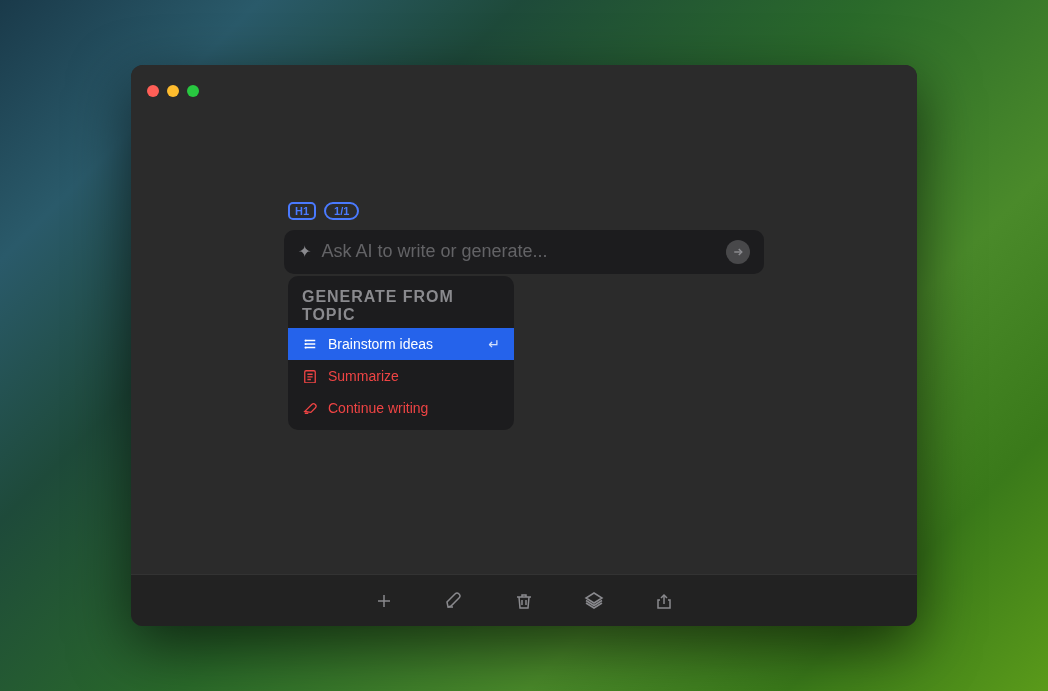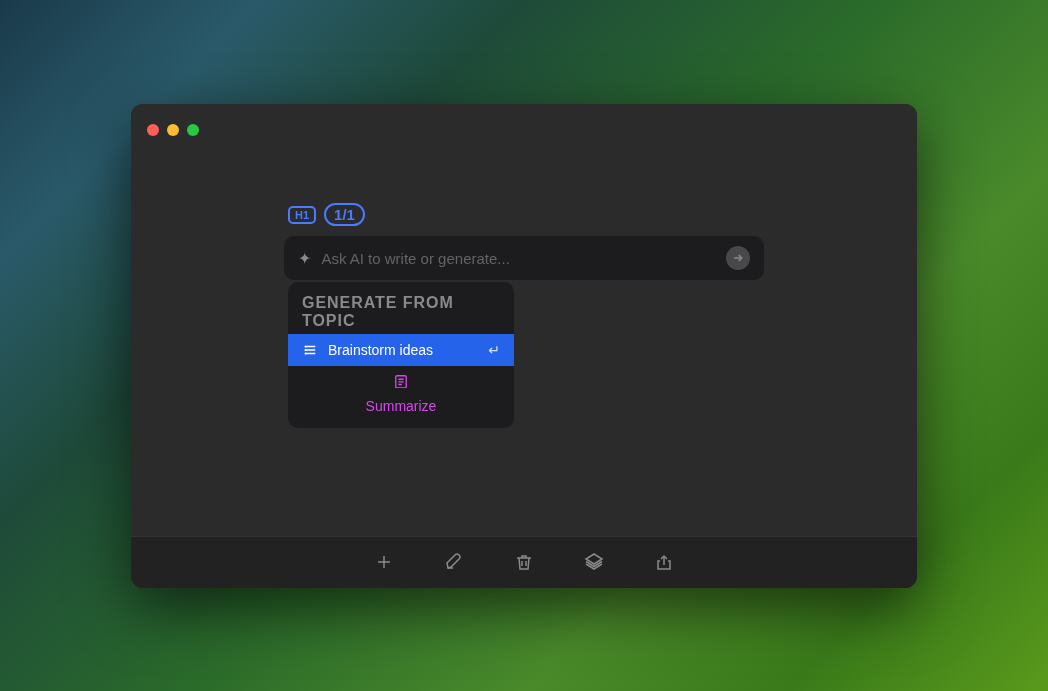--- a/index.html
+++ b/index.html
@@ -10,21 +10,21 @@
       overflow: hidden;
       background: linear-gradient(135deg, #1a3a4a 0%, #2a5a6a 15%, #1e4a3a 30%, #2a6a2a 50%, #4a8a2a 70%, #3a7a1a 85%, #5a9a1a 100%);
       display: flex;
       align-items: center;
       justify-content: center;
       font-family: -apple-system, BlinkMacSystemFont, 'SF Pro Text', sans-serif;
     }
 
     .app-window {
       width: 786px;
-      height: 484px;
+      height: 561px;
       background: #2b2b2b;
       border-radius: 12px;
       box-shadow: 0 20px 60px rgba(0,0,0,0.6);
       display: flex;
       flex-direction: column;
       overflow: hidden;
       position: relative;
     }
 
     .title-bar {
@@ -89,21 +89,21 @@
       color: #ffffff;
       font-size: 18px;
       font-weight: 500;
     }
 
     .page-badge {
       border: 2px solid #4a7aff;
       border-radius: 12px;
       padding: 1px 8px;
       color: #4a7aff;
-      font-size: 15px;
+      font-size: 11px;
       font-weight: 600;
     }
 
     .search-bar {
       width: 480px;
       background: #1c1c1e;
       border-radius: 10px;
       padding: 10px 14px;
       display: flex;
       align-items: center;
@@ -112,21 +112,21 @@
     }
 
     .search-icon {
       color: #8a8a8e;
       font-size: 16px;
       flex-shrink: 0;
     }
 
     .search-placeholder {
       color: #636366;
-      font-size: 15px;
+      font-size: 18px;
       flex: 1;
     }
 
     .search-arrow {
       width: 24px;
       height: 24px;
       background: #48484a;
       border-radius: 50%;
       display: flex;
       align-items: center;
@@ -163,22 +163,21 @@
       font-weight: 500;
     }
 
     .dropdown-item.active {
       background: #2563eb;
       color: #ffffff;
       justify-content: flex-end;
     }
 
     .dropdown-item:not(.active) {
-      color: #d946ef;
-      flex-direction: column;
+      color: #ef4444;
     }
 
     .dropdown-item-icon {
       font-size: 14px;
       width: 16px;
       display: flex;
       align-items: center;
       justify-content: center;
       flex-shrink: 0;
     }
@@ -278,20 +277,29 @@
               <rect x="2" y="2" width="12" height="14" rx="1.5"></rect>
               <line x1="5" y1="6" x2="11" y2="6"></line>
               <line x1="5" y1="9" x2="11" y2="9"></line>
               <line x1="5" y1="12" x2="9" y2="12"></line>
             </svg>
           </span>
           <span class="dropdown-item-label">Summarize</span>
         </div>
 
 
+        <div class="dropdown-item">
+          <span class="dropdown-item-icon">
+            <svg viewBox="0 0 16 16" width="14" height="14" fill="none" stroke="currentColor" stroke-width="1.5">
+              <path d="M2 12 L5 9 L10 4 Q12 2 14 4 Q16 6 14 8 L9 13 Z"></path>
+              <line x1="2" y1="14" x2="6" y2="14"></line>
+            </svg>
+          </span>
+          <span class="dropdown-item-label">Continue writing</span>
+        </div>
       </div>
 
     </div>
   </div>
 
   <div class="bottom-toolbar">
 
     <div class="toolbar-btn">
       <svg viewBox="0 0 20 20" stroke="#8a8a8e" stroke-width="1.8">
         <line x1="10" y1="4" x2="10" y2="16"></line>

